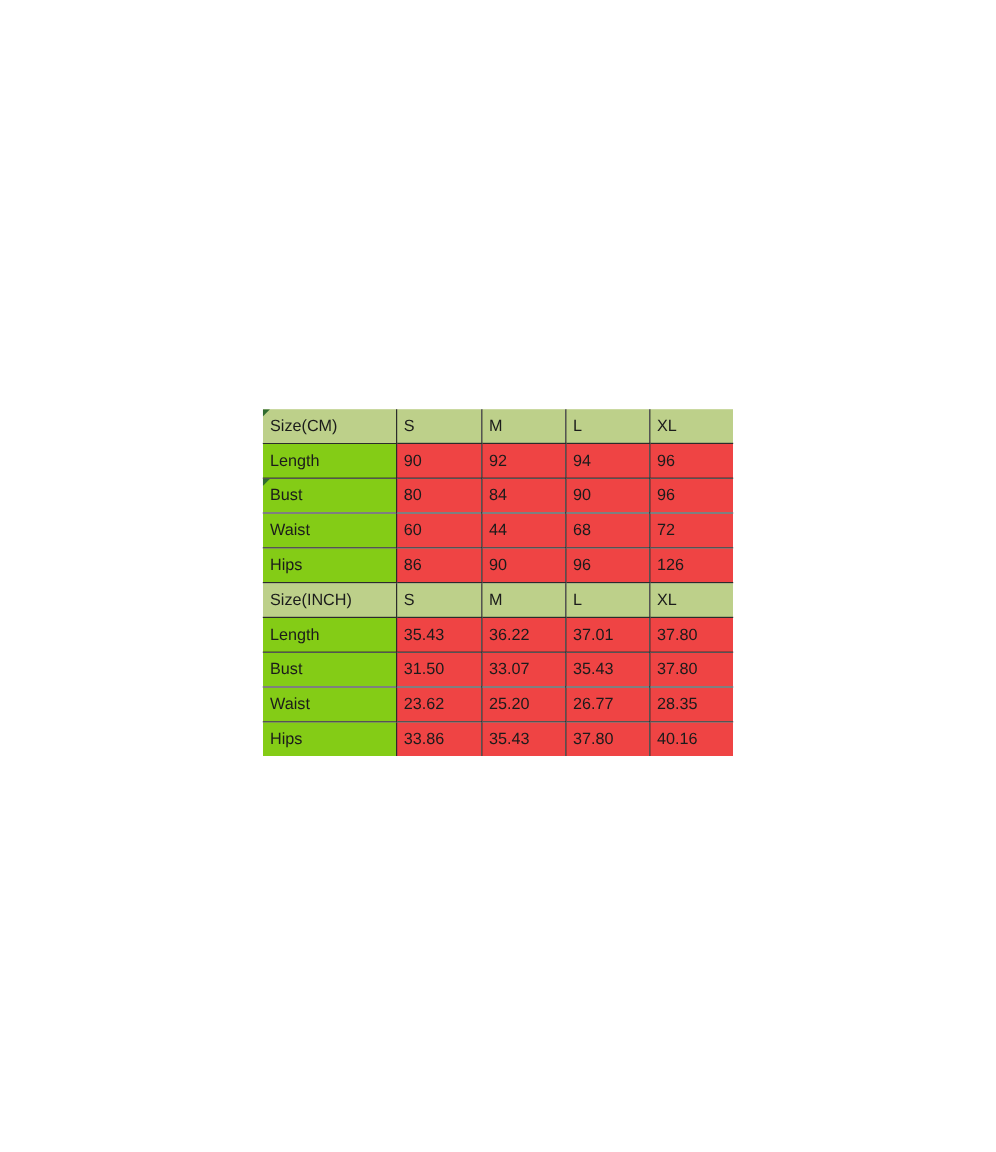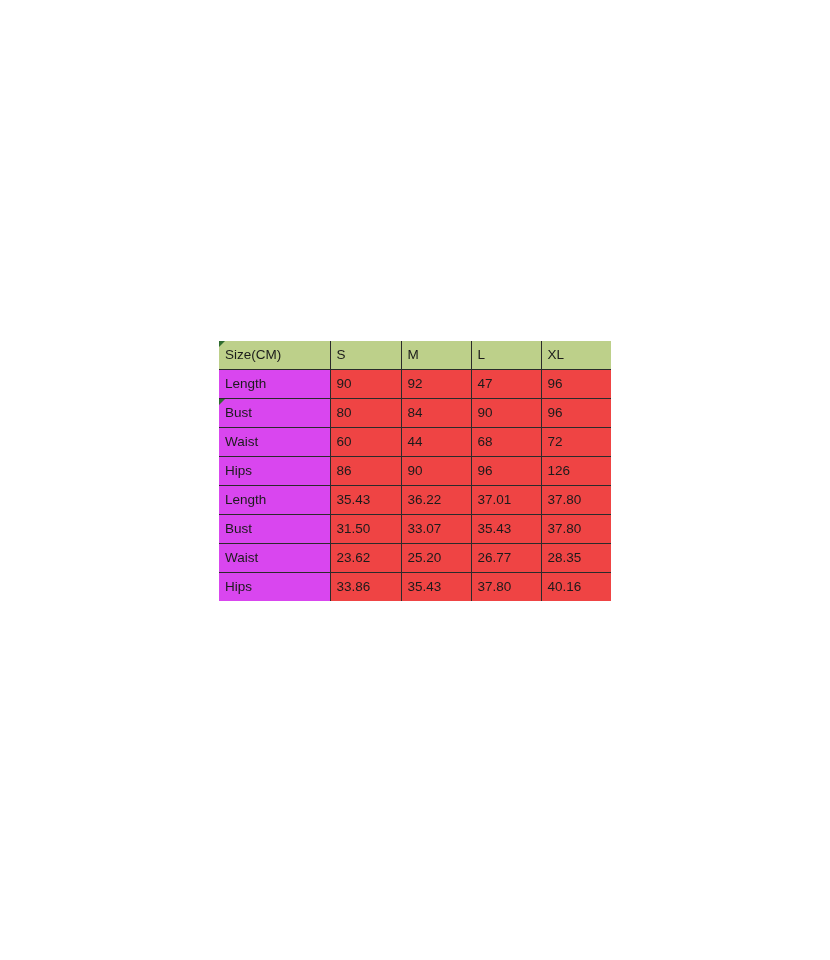--- a/index.html
+++ b/index.html
@@ -51,21 +51,21 @@
     border-right: none;
   }
 
   
   #size-chart tr.last-row td {
     border-bottom: none;
   }
 
   
   #size-chart td.label-cell {
-    background: #d946ef;
+    background: #84cc16;
     font-weight: 400;
   }
 
   
   #size-chart tr.header-row td {
     background: #bdd08a;
   }
 
   
   #size-chart td.flagged {
@@ -103,21 +103,21 @@
         <td>S</td>
         <td>M</td>
         <td>L</td>
         <td class="last-col">XL</td>
       </tr>
 
       <tr>
         <td class="label-cell">Length</td>
         <td>90</td>
         <td>92</td>
-        <td>47</td>
+        <td>94</td>
         <td class="last-col">96</td>
       </tr>
 
       <tr>
         <td class="label-cell flagged">Bust</td>
         <td>80</td>
         <td>84</td>
         <td>90</td>
         <td class="last-col">96</td>
       </tr>
@@ -131,20 +131,27 @@
       </tr>
 
       <tr>
         <td class="label-cell">Hips</td>
         <td>86</td>
         <td>90</td>
         <td>96</td>
         <td class="last-col">126</td>
       </tr>
 
+      <tr class="header-row">
+        <td class="label-cell">Size(INCH)</td>
+        <td>S</td>
+        <td>M</td>
+        <td>L</td>
+        <td class="last-col">XL</td>
+      </tr>
 
       <tr>
         <td class="label-cell">Length</td>
         <td>35.43</td>
         <td>36.22</td>
         <td>37.01</td>
         <td class="last-col">37.80</td>
       </tr>
 
       <tr>

